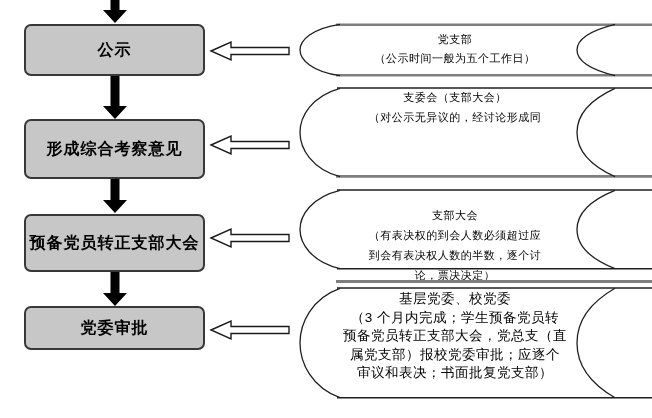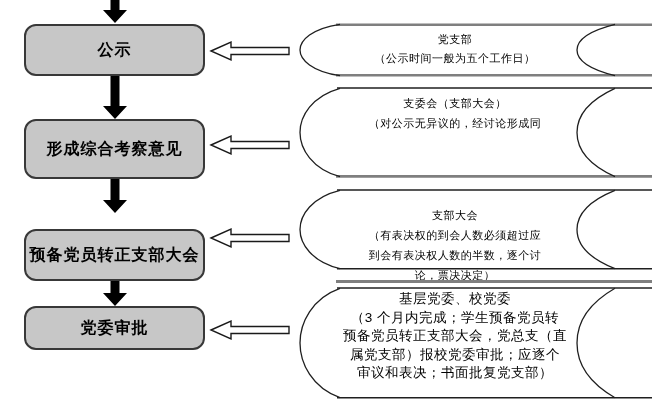--- a/index.html
+++ b/index.html
@@ -2,35 +2,35 @@
 <html><head>
 <meta charset="utf-8">
 <style>
   html,body{margin:0;padding:0;background:#fff;}
   .canvas{
     position:relative;width:652px;height:418px;background:#ffffff;overflow:hidden;
     font-family:"Liberation Sans","DejaVu Sans",sans-serif;color:#000;
   }
   .box{
     position:absolute;left:24px;width:181px;
-    background:#c7c7c7;border:2px solid #383838;border-radius:12px;
+    background:#c7c7c7;border:2px solid #383838;border-radius:7px;
     box-sizing:border-box;display:flex;align-items:center;justify-content:center;
   }
   .box span{font-weight:bold;font-size:16px;letter-spacing:1px;white-space:nowrap;}
   .varrow{position:absolute;left:103px;width:24px;}
   .harrow{position:absolute;left:209px;width:82px;height:26px;}
   .cyl{position:absolute;left:290px;width:362px;}
   .cyl svg{position:absolute;left:0;top:0;}
   .cyl-text{
     position:absolute;left:40px;width:250px;top:0;
     text-align:center;font-size:11px;letter-spacing:0.5px;line-height:20px;
   }
   .cyl-text div{white-space:nowrap;}
   .c1 .cyl-text{padding-top:7px;line-height:19px;}
-  .c2 .cyl-text{padding-top:6px;}
+  .c2 .cyl-text{}
   .c3 .cyl-text{padding-top:16px;}
   .c4 .cyl-text{padding-top:3px;line-height:18.6px;font-size:13.5px;}
   .sep{position:absolute;background:#7f7f7f;}
 </style>
 </head>
 <body>
 
 <div class="canvas">
 
   <svg class="varrow" style="top:0;height:23px" viewBox="0 0 24 23">
@@ -45,21 +45,21 @@
   <svg class="varrow" style="top:262px;height:44px" viewBox="0 0 24 44">
     <polygon points="7.5,0 16.5,0 16.5,31 24,31 12,44 0,31 7.5,31" fill="#000"></polygon>
   </svg>
 
   <div class="box" style="top:24px;height:52px">
     <span>公示</span>
   </div>
   <div class="box" style="top:119px;height:60px">
     <span>形成综合考察意见</span>
   </div>
-  <div class="box" style="top:229px;height:52px">
+  <div class="box" style="top:214px;height:58px">
     <span>预备党员转正支部大会</span>
   </div>
   <div class="box" style="top:306px;height:44px">
     <span>党委审批</span>
   </div>
 
   <svg class="harrow" style="top:38px" viewBox="0 0 82 26">
     <polygon points="2,13 22,4 22,9.5 80,9.5 80,16.5 22,16.5 22,22" fill="#fff" stroke="#1a1a1a" stroke-width="1.4"></polygon>
   </svg>
   <svg class="harrow" style="top:132px" viewBox="0 0 82 26">

